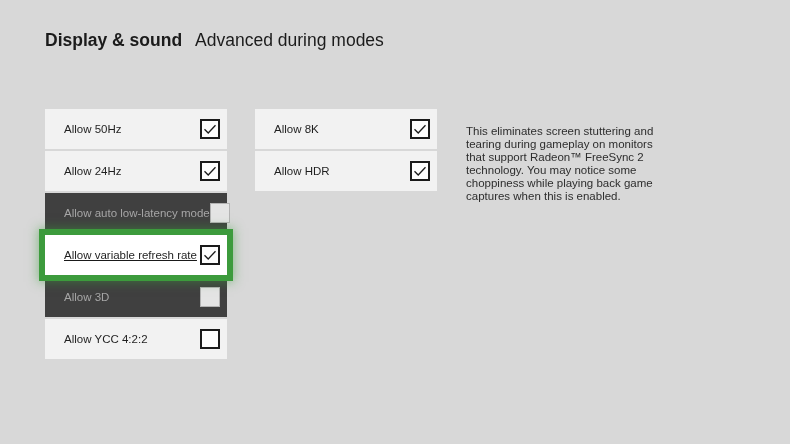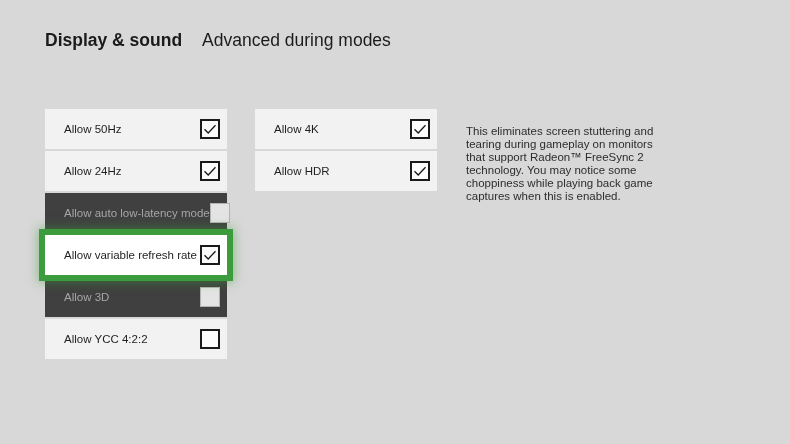--- a/index.html
+++ b/index.html
@@ -16,21 +16,21 @@
   
   .header {
     position: absolute;
     left: 45px;
     top: 29px;
     font-size: 17.5px;
     line-height: 22px;
     color: #1b1b1b;
     white-space: nowrap;
   }
-  .header .section { font-weight: 700; margin-right: 20px; }
+  .header .section { font-weight: 700; margin-right: 13px; }
   .header .page-title { font-weight: 400; }
 
   
   .col { position: absolute; top: 109px; width: 182px; }
   .col-left  { left: 45px; }
   .col-right { left: 255px; }
 
   .row {
     position: relative;
     height: 40px;
@@ -65,20 +65,21 @@
   .row.disabled { background: #404040; }
   .row.disabled .label { color: #a6a6a6; }
   .row.disabled .checkbox { border: 1px solid #b3b3b3; background: #e4e4e4; }
 
   
   .row.focused {
     background: #ffffff;
     z-index: 5;
     outline: 6px solid #3c9b3c;
     box-shadow: 0 0 10px 7px rgba(60,155,60,0.50);
+    text-decoration: underline;
   }
 
   
   .description {
     position: absolute;
     left: 466px;
     top: 125px;
     width: 215px;
     font-size: 11.5px;
     line-height: 13.1px;
@@ -137,21 +138,21 @@
     <div class="row">
       <span class="label">Allow YCC 4:2:2</span>
       <span class="checkbox"></span>
     </div>
 
   </div>
 
   <div class="col col-right">
 
     <div class="row checked">
-      <span class="label">Allow 4K</span>
+      <span class="label">Allow 8K</span>
       <span class="checkbox">
         <svg width="14" height="11" viewBox="0 0 14 11">
             <polyline points="1.5,5.2 5.2,9 12.5,1.2" fill="none" stroke="#1a1a1a" stroke-width="1.3"></polyline>
           </svg>
       </span>
     </div>
 
     <div class="row checked">
       <span class="label">Allow HDR</span>
       <span class="checkbox">

